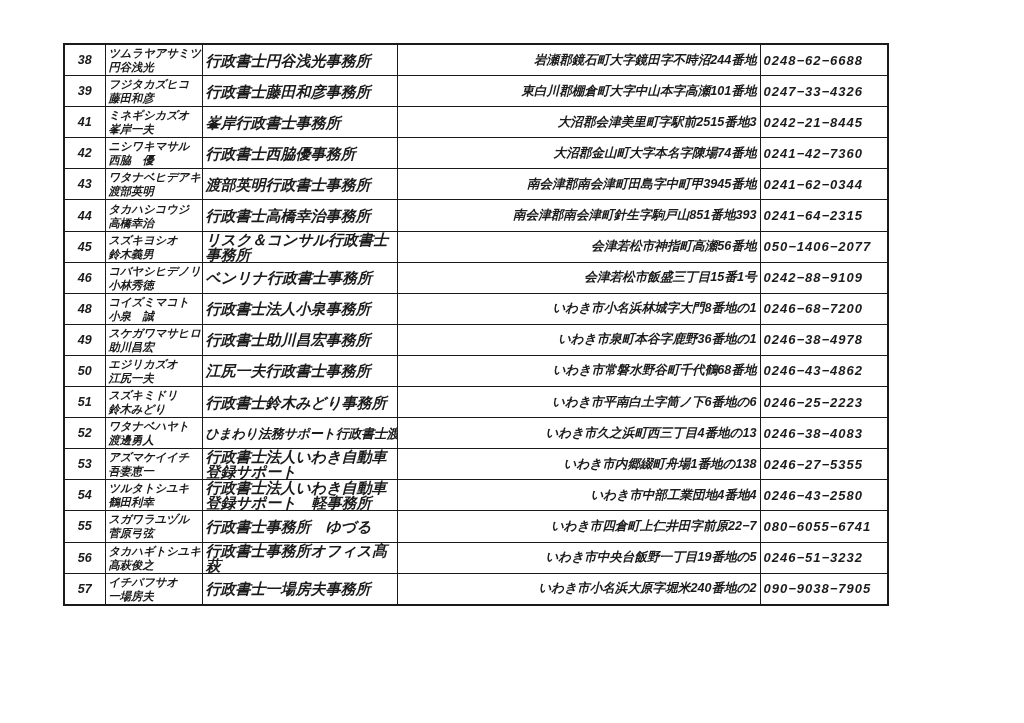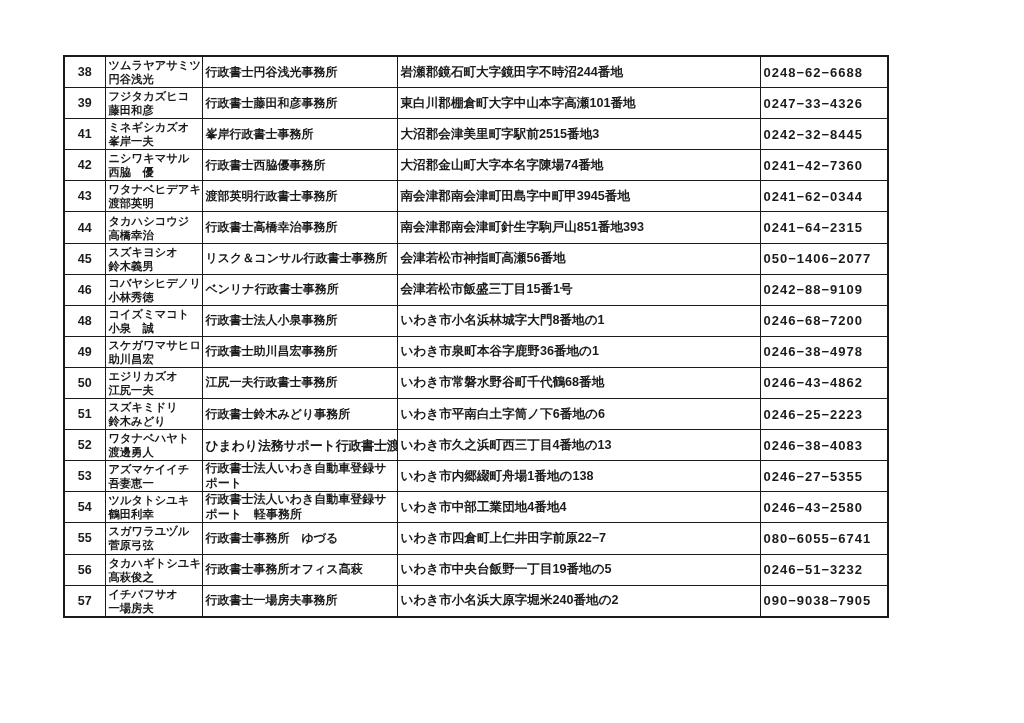--- a/index.html
+++ b/index.html
@@ -11,25 +11,26 @@
   .page {
     position: relative;
     width: 1024px;
     height: 723px;
     background: #ffffff;
     overflow: hidden;
   }
   table.dir {
     position: absolute;
     left: 63px;
-    top: 55px;
+    top: 43px;
     width: 824px;
     border-collapse: collapse;
     table-layout: fixed;
     border: 2px solid #1a1a1a;
+    font-style: italic;
   }
   table.dir td {
     border: 1.5px solid #1a1a1a;
     color: #1b1b1b;
     height: 30.1px;
     padding: 0 3px;
     overflow: hidden;
     vertical-align: middle;
     font-weight: 600;
   }
@@ -38,33 +39,34 @@
     font-size: 12.5px;
     padding: 0;
   }
   td.c-name {
     font-size: 11.3px;
     line-height: 14px;
     padding: 1px 1px 1px 3px;
     white-space: nowrap;
   }
   td.c-office {
-    font-size: 12px;
+    font-size: 15px;
     line-height: 15px;
     padding: 0 2px 0 4px;
   }
   td.c-office.compact {
     font-size: 13px;
     letter-spacing: -0.2px;
     white-space: nowrap;
   }
   td.c-addr {
     font-size: 12.6px;
     padding: 0 2px 0 4px;
     white-space: nowrap;
+    text-align: right;
   }
   td.c-tel {
     font-size: 13px;
     letter-spacing: 1px;
     padding: 0 2px 0 5px;
     white-space: nowrap;
   }
 </style>
 </head>
 <body>
@@ -100,21 +102,21 @@
           <td class="c-tel">0247−33−4326</td>
         </tr>
         <tr>
           <td class="c-no">41</td>
           <td class="c-name">
             <div>ミネギシカズオ</div>
             <div>峯岸一夫</div>
           </td>
           <td class="c-office">峯岸行政書士事務所</td>
           <td class="c-addr">大沼郡会津美里町字駅前2515番地3</td>
-          <td class="c-tel">0242−32−8445</td>
+          <td class="c-tel">0242−21−8445</td>
         </tr>
         <tr>
           <td class="c-no">42</td>
           <td class="c-name">
             <div>ニシワキマサル</div>
             <div>西脇　優</div>
           </td>
           <td class="c-office">行政書士西脇優事務所</td>
           <td class="c-addr">大沼郡金山町大字本名字陳場74番地</td>
           <td class="c-tel">0241−42−7360</td>

